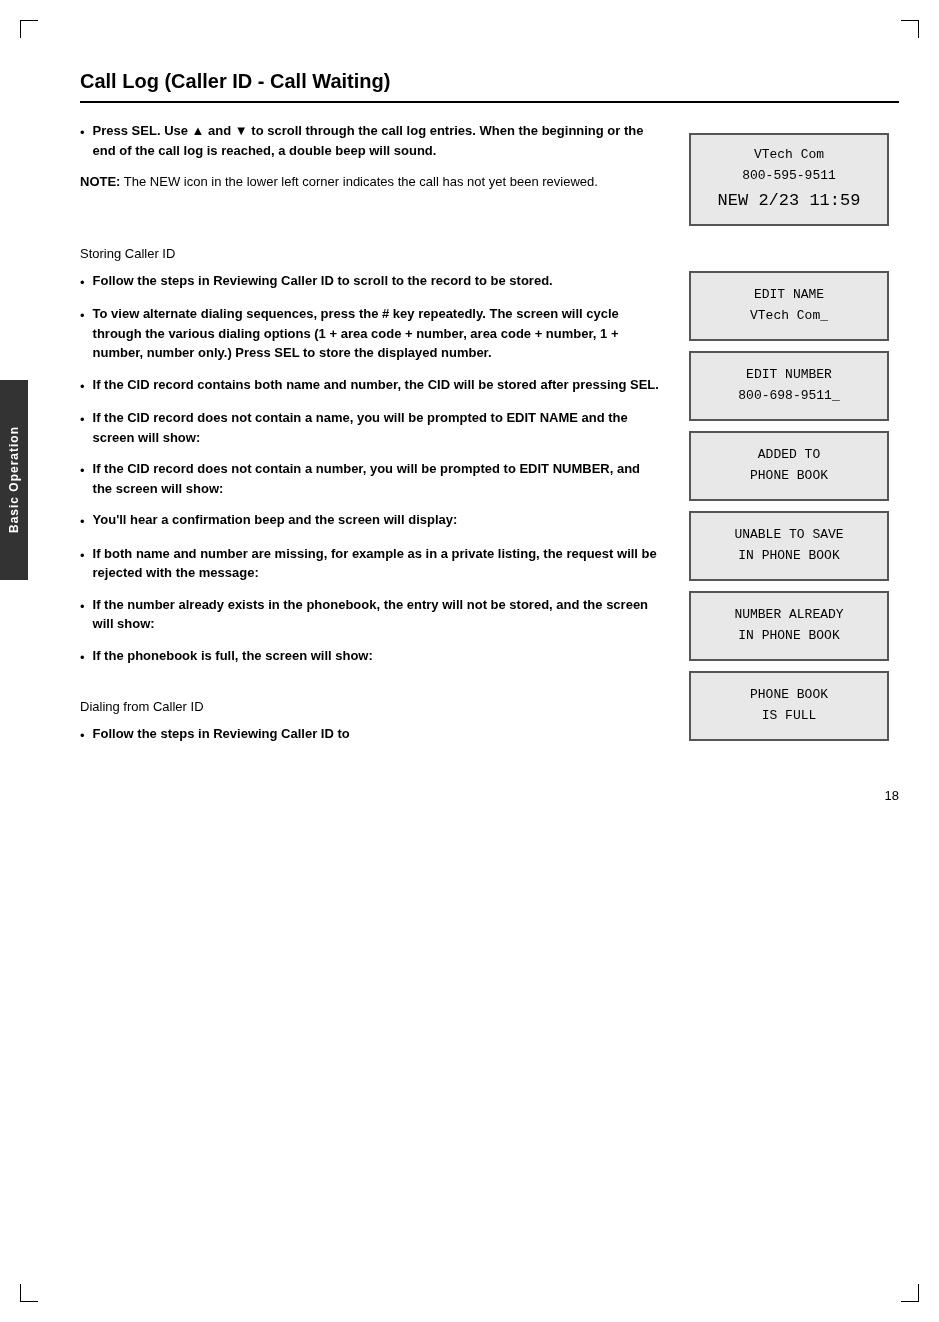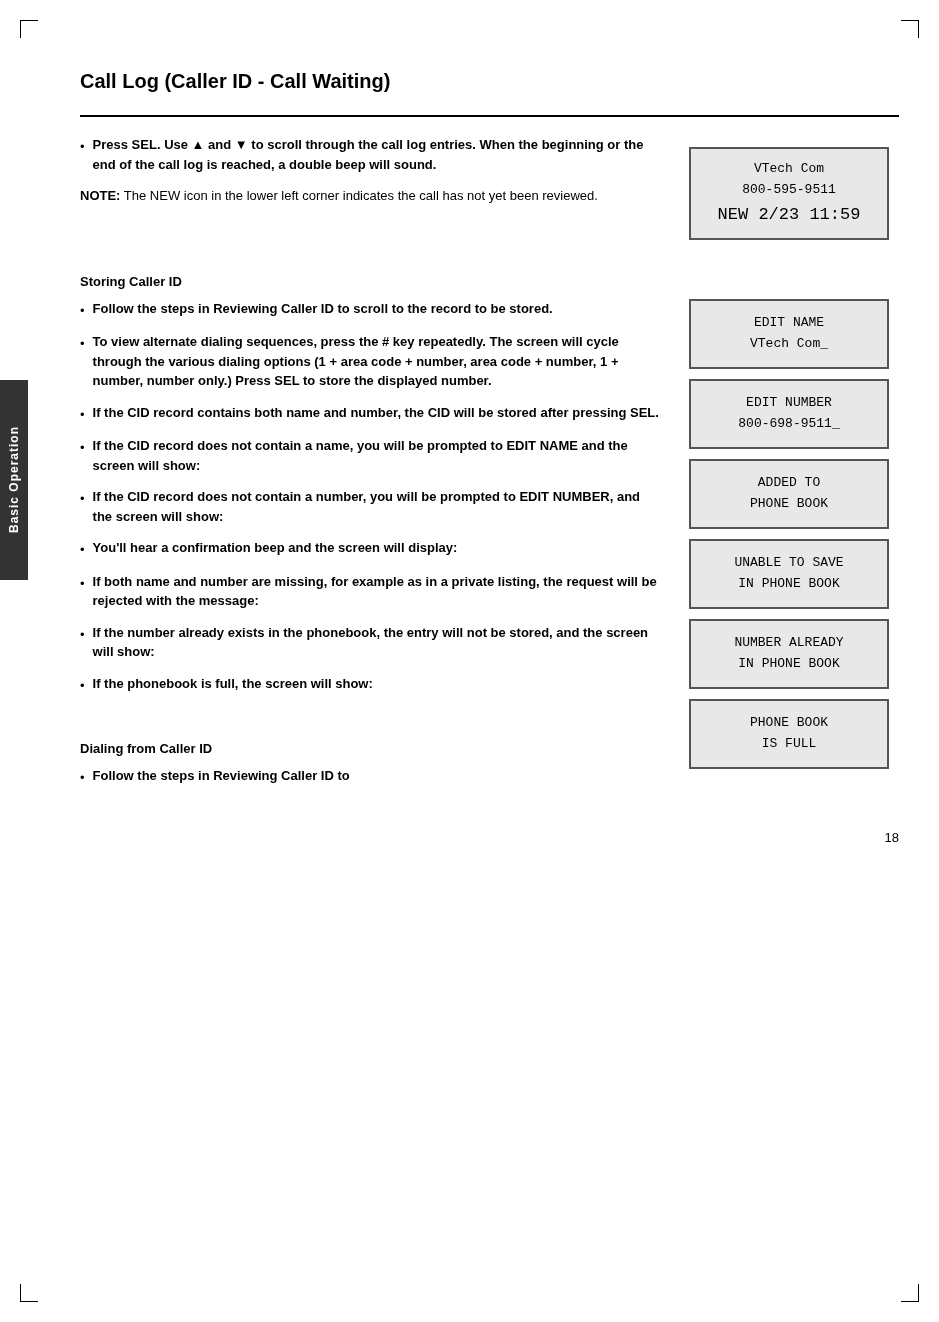--- a/index.html
+++ b/index.html
@@ -61,21 +61,21 @@
       margin-left: 80px;
       margin-right: 40px;
       padding-top: 40px;
     }
 
     
     .page-title {
       font-size: 20px;
       font-weight: bold;
       border-bottom: 2px solid #000;
-      padding-bottom: 22px;
+      padding-bottom: 8px;
       margin-bottom: 18px;
     }
 
     
     .lcd-screen {
       border: 2px solid #555;
       background: #e8e8e8;
       font-family: 'Courier New', Courier, monospace;
       font-size: 13px;
       padding: 10px 14px;
@@ -117,23 +117,23 @@
     }
 
     
     .note-block {
       margin-bottom: 23px;
       line-height: 1.5;
     }
 
     
     .section-heading {
-      font-weight: bold;
+      font-weight: normal;
       margin-bottom: 10px;
-      margin-top: 20px;
+      margin-top: 6px;
     }
 
     
     .spacer { height: 14px; }
 
     
     .page-number {
       text-align: right;
       margin-top: 30px;
       font-size: 13px;

